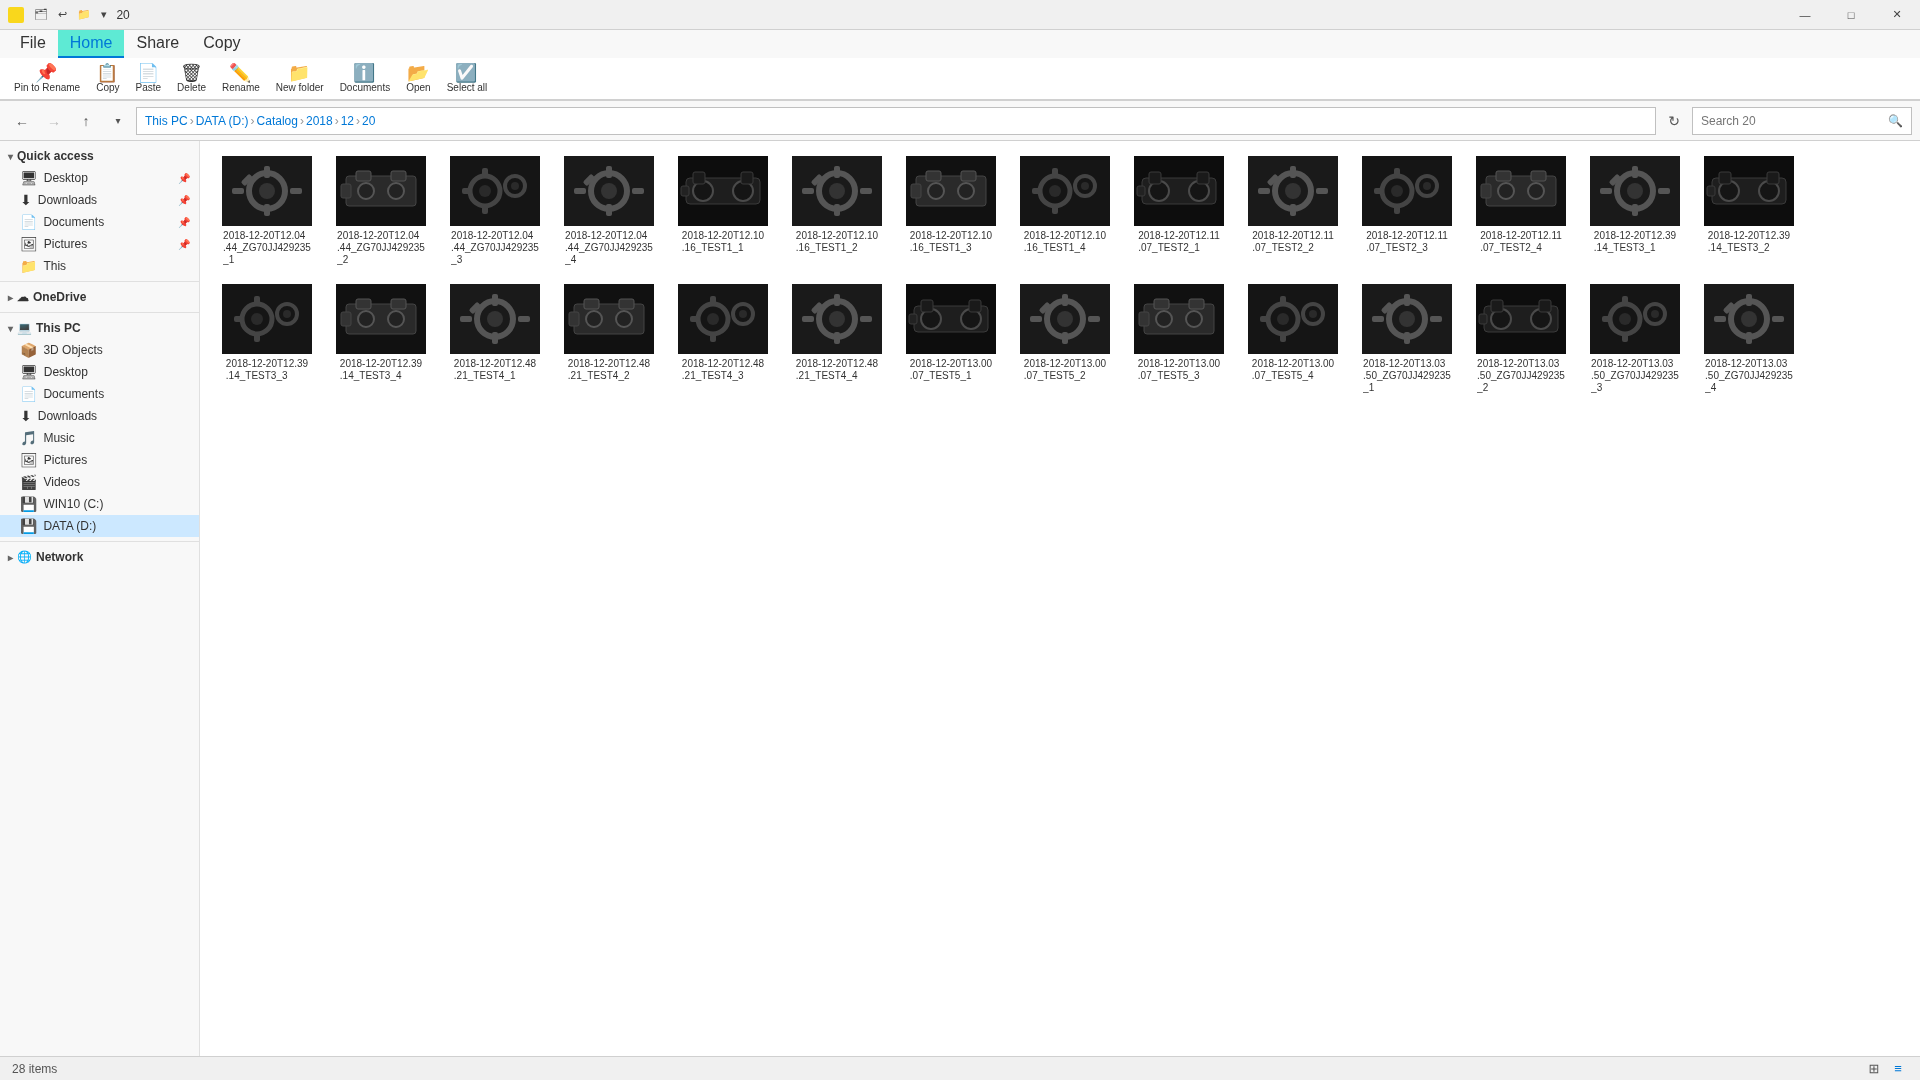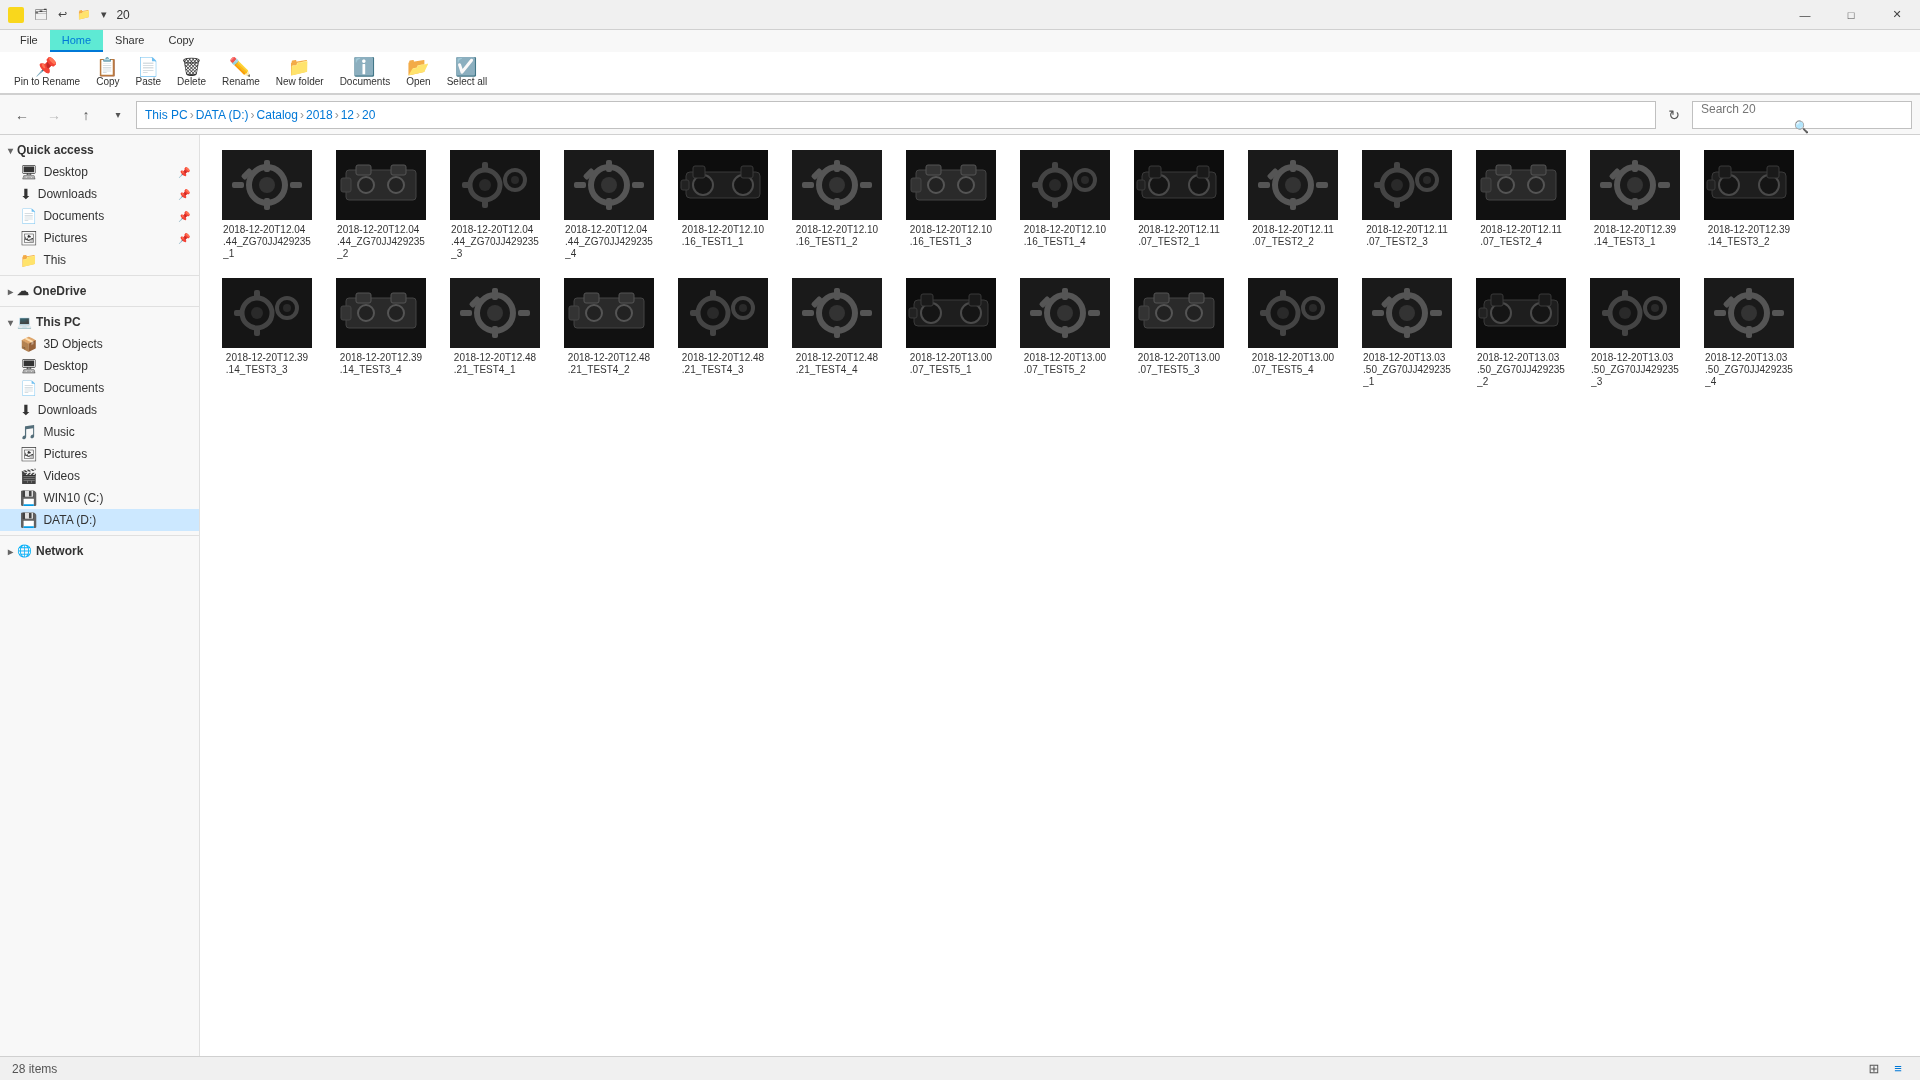--- a/index.html
+++ b/index.html
@@ -60,21 +60,21 @@
     .ribbon {
       background: #f8f8f8;
       border-bottom: 1px solid #d0d0d0;
     }
     .ribbon-tabs {
       display: flex;
       padding: 0 8px;
     }
     .ribbon-tab {
       padding: 4px 12px;
-      font-size: 11px;
+      font-size: 16px;
       cursor: pointer;
       border-bottom: 2px solid transparent;
       color: #333;
     }
     .ribbon-tab.active {
       background: #5eead4;
       border-bottom: 2px solid #0078d7;
       color: #0078d7;
     }
     .ribbon-content {
@@ -142,21 +142,20 @@
     }
     .search-box {
       width: 220px;
       height: 28px;
       border: 1px solid #c0c0c0;
       display: flex;
       align-items: center;
       background: #fff;
       padding: 0 8px;
       gap: 4px;
-      flex-direction: column;
     }
     .search-box input {
       border: none;
       outline: none;
       font-size: 12px;
       width: 100%;
       background: transparent;
     }
 
     

